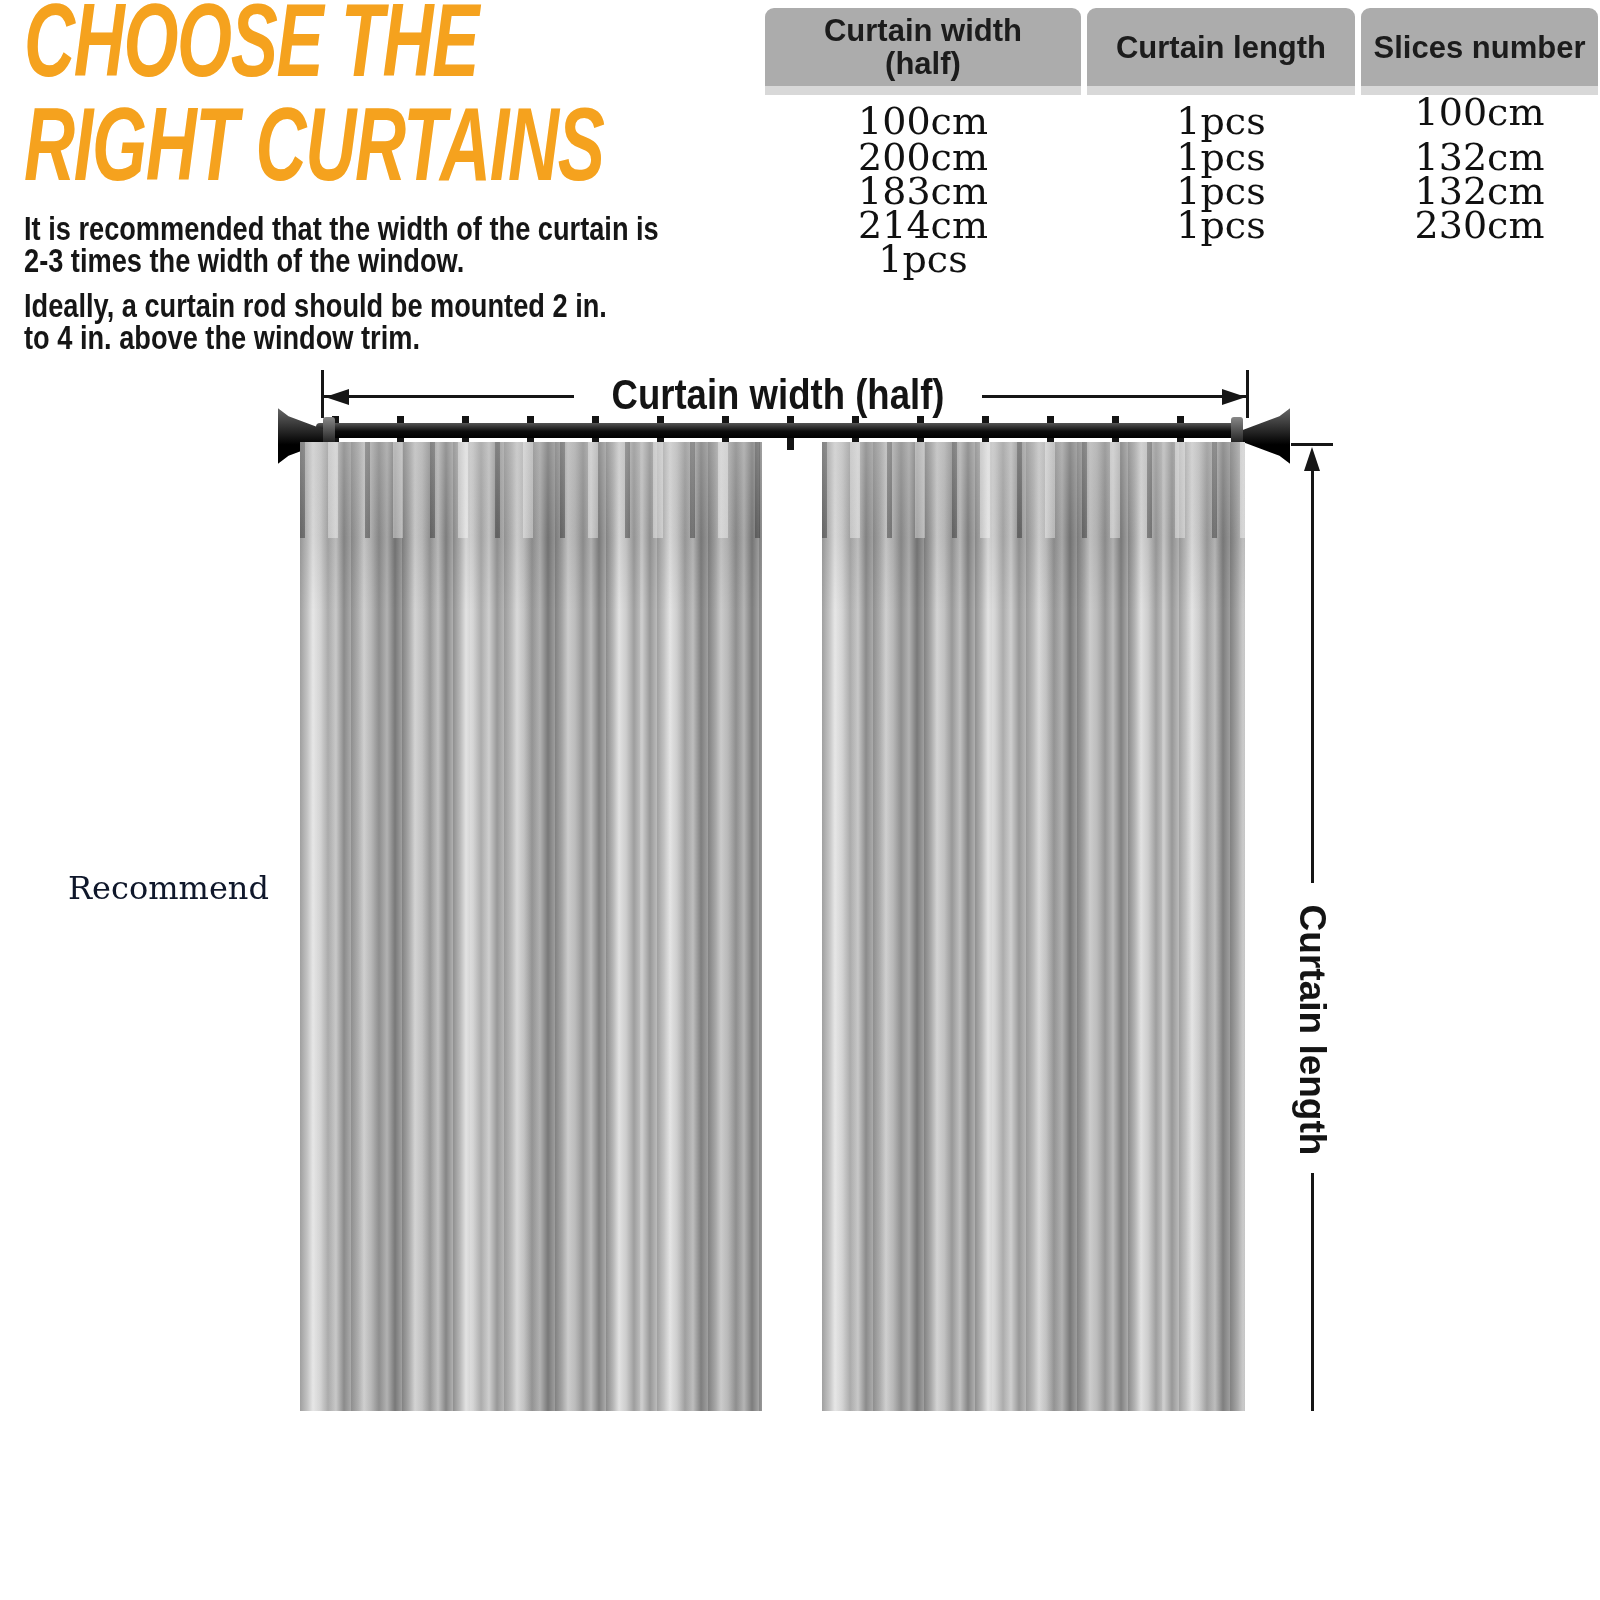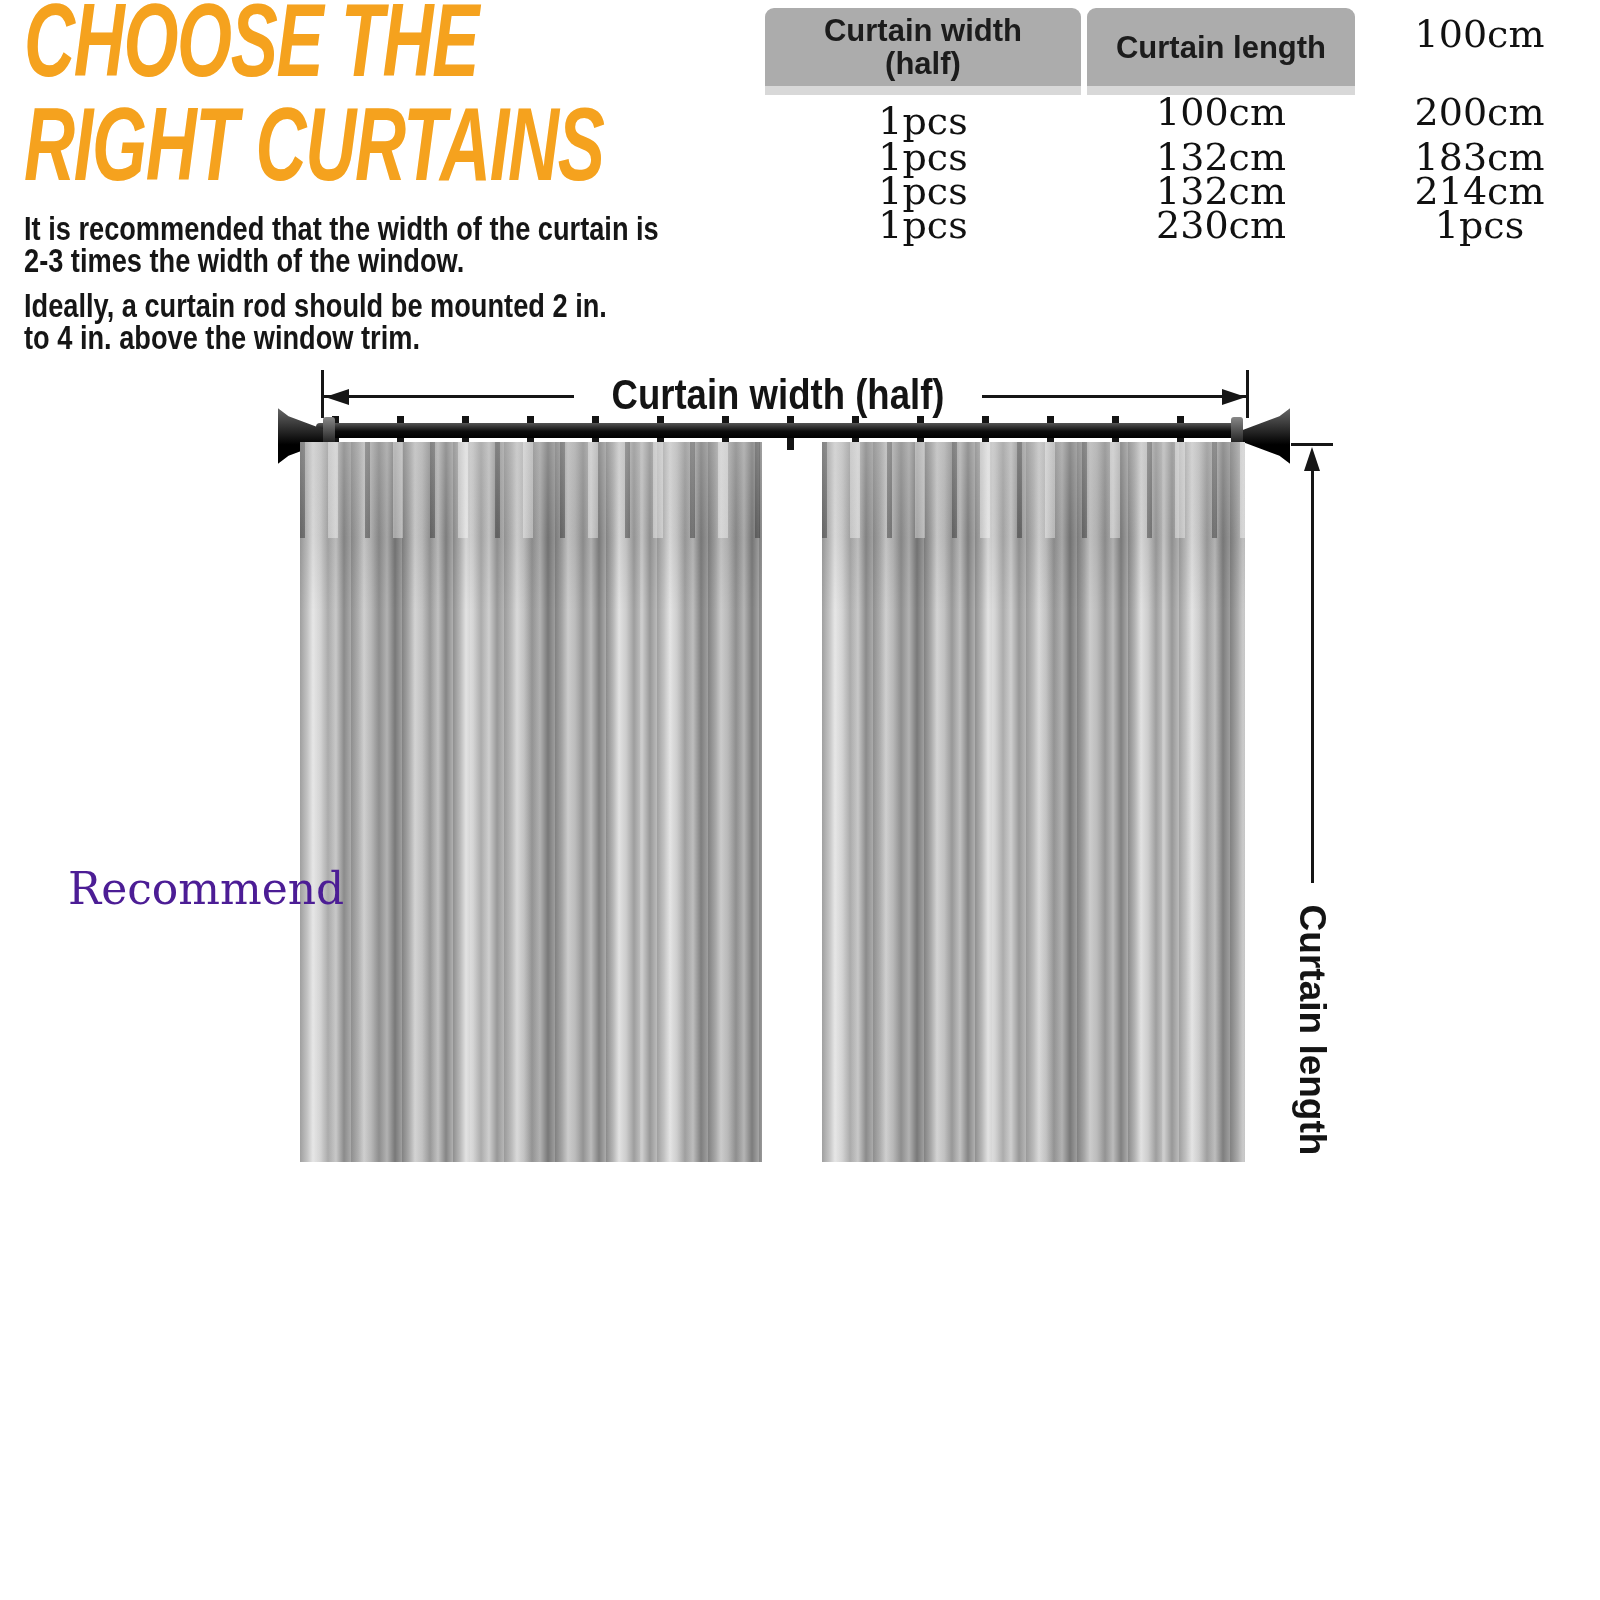--- a/index.html
+++ b/index.html
@@ -1,17 +1,17 @@
 <!DOCTYPE html>
 <html><head>
 <meta charset="utf-8">
 <style>
   html,body{margin:0;padding:0;background:#fff;}
   .poster{
-    position:relative;width:1600px;height:1162px;background:#ffffff;
+    position:relative;width:1600px;height:1411px;background:#ffffff;
     font-family:"Liberation Sans",sans-serif;overflow:hidden;
   }
   
   .heading{
     position:absolute;left:24px;top:-12px;
     transform:scaleX(.68);transform-origin:left top;
     font-style:italic;font-weight:bold;color:#F5A21E;
     font-size:104px;line-height:104px;letter-spacing:-2px;white-space:nowrap;
   }
   
@@ -96,21 +96,21 @@
   .v-head.down{top:1542px;border-top:24px solid #161616;}
   .length-label{
     position:absolute;left:1312px;top:1030px;
     transform:translate(-50%,-50%) rotate(90deg);transform-origin:center;
     background:#fff;padding:0 12px;white-space:nowrap;
     font-weight:bold;font-size:37px;color:#141414;
   }
   
   .note{
     position:absolute;left:68px;top:855px;
-    font-family:"DejaVu Serif",serif;font-size:44px;line-height:67px;color:#4c1d95;
+    font-family:"DejaVu Serif",serif;font-size:32px;line-height:67px;color:#0f172a;
   }
 </style>
 </head>
 <body>
 
 <div class="poster">
 
   <div class="heading">
     <div>CHOOSE THE</div>
     <div>RIGHT CURTAINS</div>
@@ -126,20 +126,23 @@
       <div>to 4 in. above the window trim.</div>
     </div>
   </div>
 
   <div class="size-table">
     <div class="th">
         <span>Curtain width (half)</span>
       </div>
     <div class="th">
         <span>Curtain length</span>
+      </div>
+    <div class="th">
+        <span>Slices number</span>
       </div>
 
     <div class="td first">100cm</div>
     <div class="td first">1pcs</div>
 
     <div class="td">100cm</div>
     <div class="td">200cm</div>
     <div class="td">1pcs</div>
 
     <div class="td">132cm</div>

